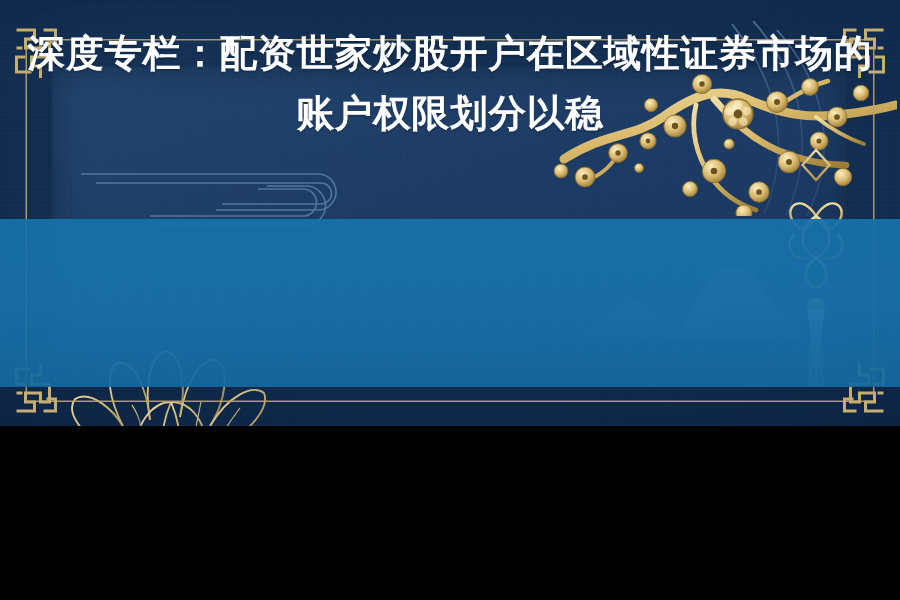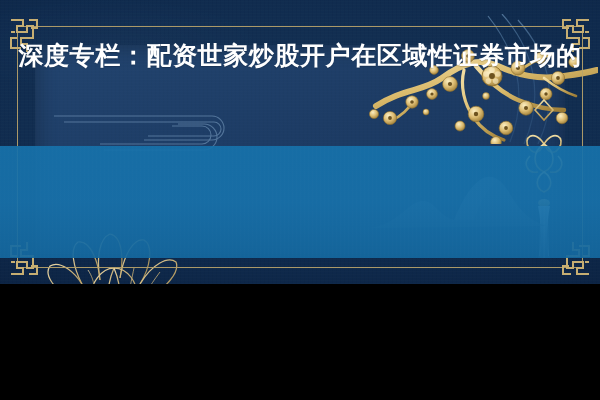--- a/index.html
+++ b/index.html
@@ -332,15 +332,16 @@
       <path d="M22 4 h8 v8 h-6"></path>
       <path d="M4 16 h4"></path>
     </g>
   </svg>
 
   <div class="title-band">
     <div class="bandtex"></div>
   </div>
   <div class="title-text">
     <span class="title-line">深度专栏：配资世家炒股开户在区域性证券市场的</span>
+    <span class="title-line">账户权限划分以稳</span>
   </div>
 
 </div>
 
 </body></html>

